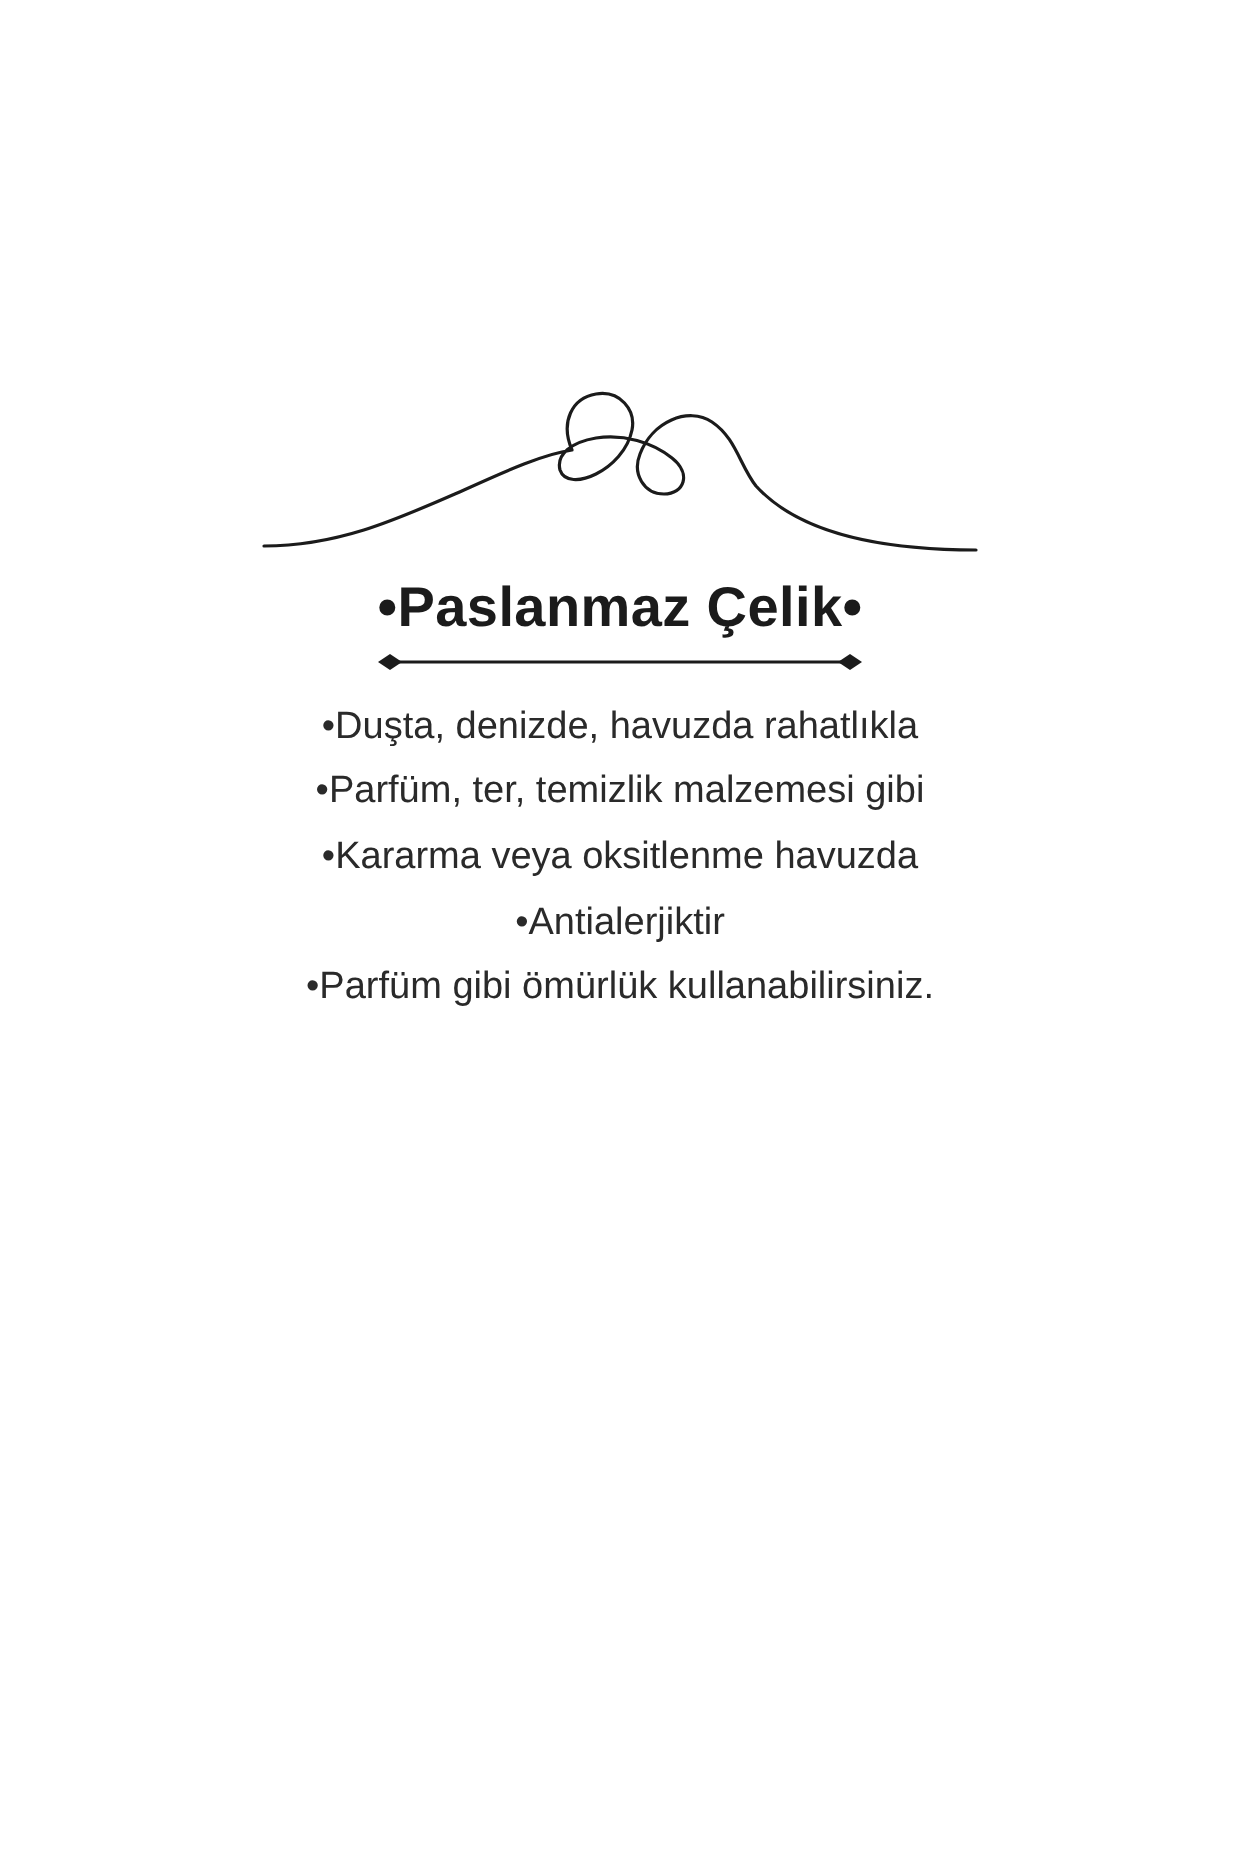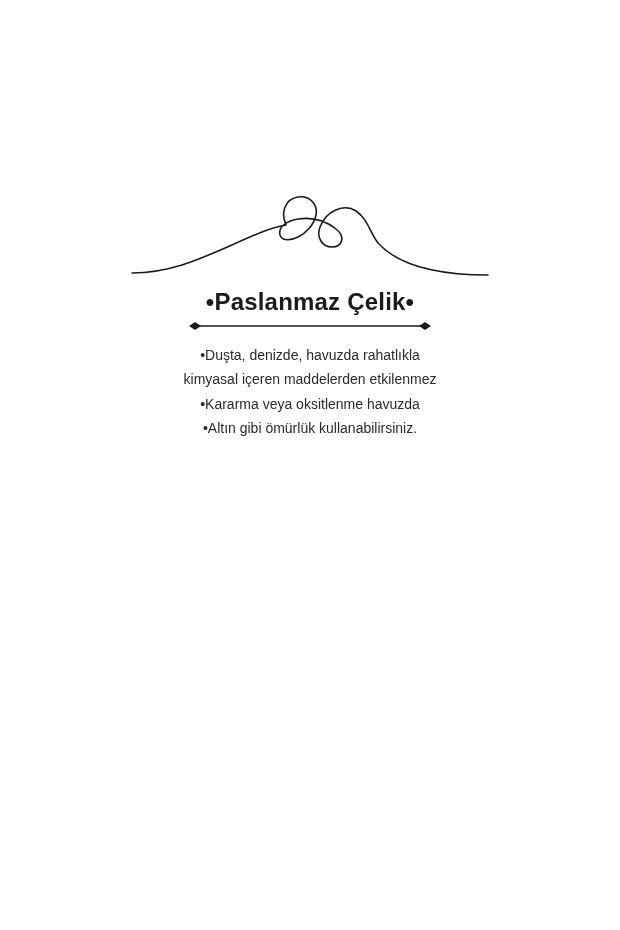--- a/index.html
+++ b/index.html
@@ -35,36 +35,36 @@
   }
   .title-block {
     margin-top: 4px;
     display: flex;
     align-items: center;
     justify-content: center;
     gap: 0;
     flex-direction: column;
   }
   .title {
-    font-size: 24px;
+    font-size: 28px;
     font-weight: bold;
     letter-spacing: 0.2px;
     color: #1b1b1b;
     line-height: 1.1;
   }
   .title-rule {
     display: block;
     margin: 4px auto 0 auto;
     width: 258px;
     height: 14px;
   }
   .features {
     margin: 10px auto 0 auto;
     width: 560px;
-    font-size: 14px;
+    font-size: 19px;
     line-height: 1.72;
     color: #2a2a2a;
     font-weight: 400;
   }
   .feature-line {
     display: block;
   }
 </style>
 </head>
 <body>
@@ -81,19 +81,20 @@
       <div class="title">•Paslanmaz Çelik•</div>
       <svg class="title-rule" viewBox="0 0 258 14" aria-hidden="true">
         <line x1="12" y1="7" x2="246" y2="7" stroke="#1b1b1b" stroke-width="1.4"></line>
         <polygon points="8,7 14,3 20,7 14,11" fill="#1b1b1b"></polygon>
         <polygon points="238,7 244,3 250,7 244,11" fill="#1b1b1b"></polygon>
       </svg>
     </div>
 
     <div class="features">
       <span class="feature-line">•Duşta, denizde, havuzda rahatlıkla</span>
-      <span class="feature-line">kimyasal içeren maddelerden etkilenmez</span>
+      <span class="feature-line">•Parfüm, ter, temizlik malzemesi gibi</span>
       <span class="feature-line">•Kararma veya oksitlenme havuzda</span>
-      <span class="feature-line">•Altın gibi ömürlük kullanabilirsiniz.</span>
+      <span class="feature-line">•Antialerjiktir</span>
+      <span class="feature-line">•Parfüm gibi ömürlük kullanabilirsiniz.</span>
     </div>
 
   </div>
 </div>
 
 </body></html>

